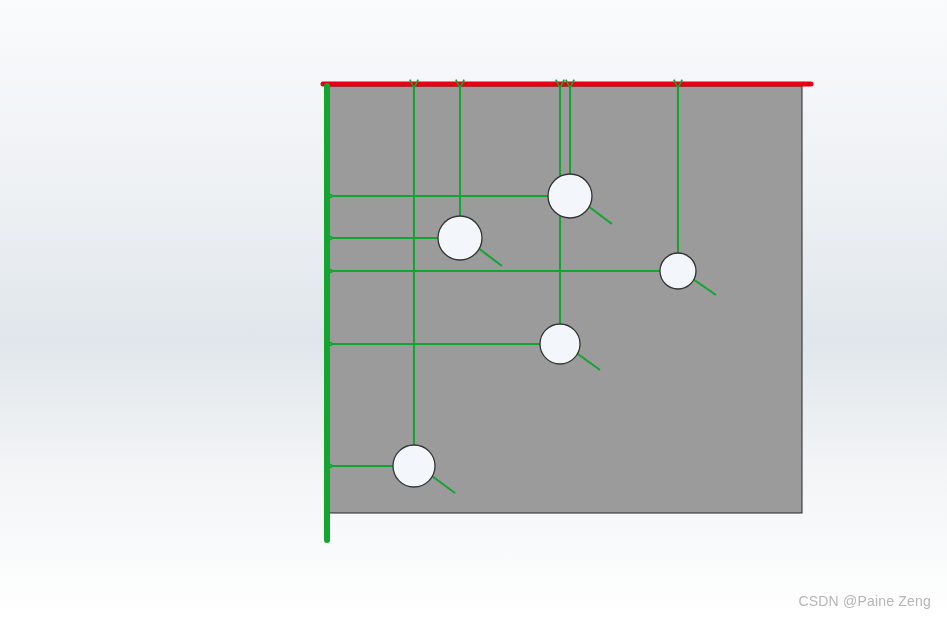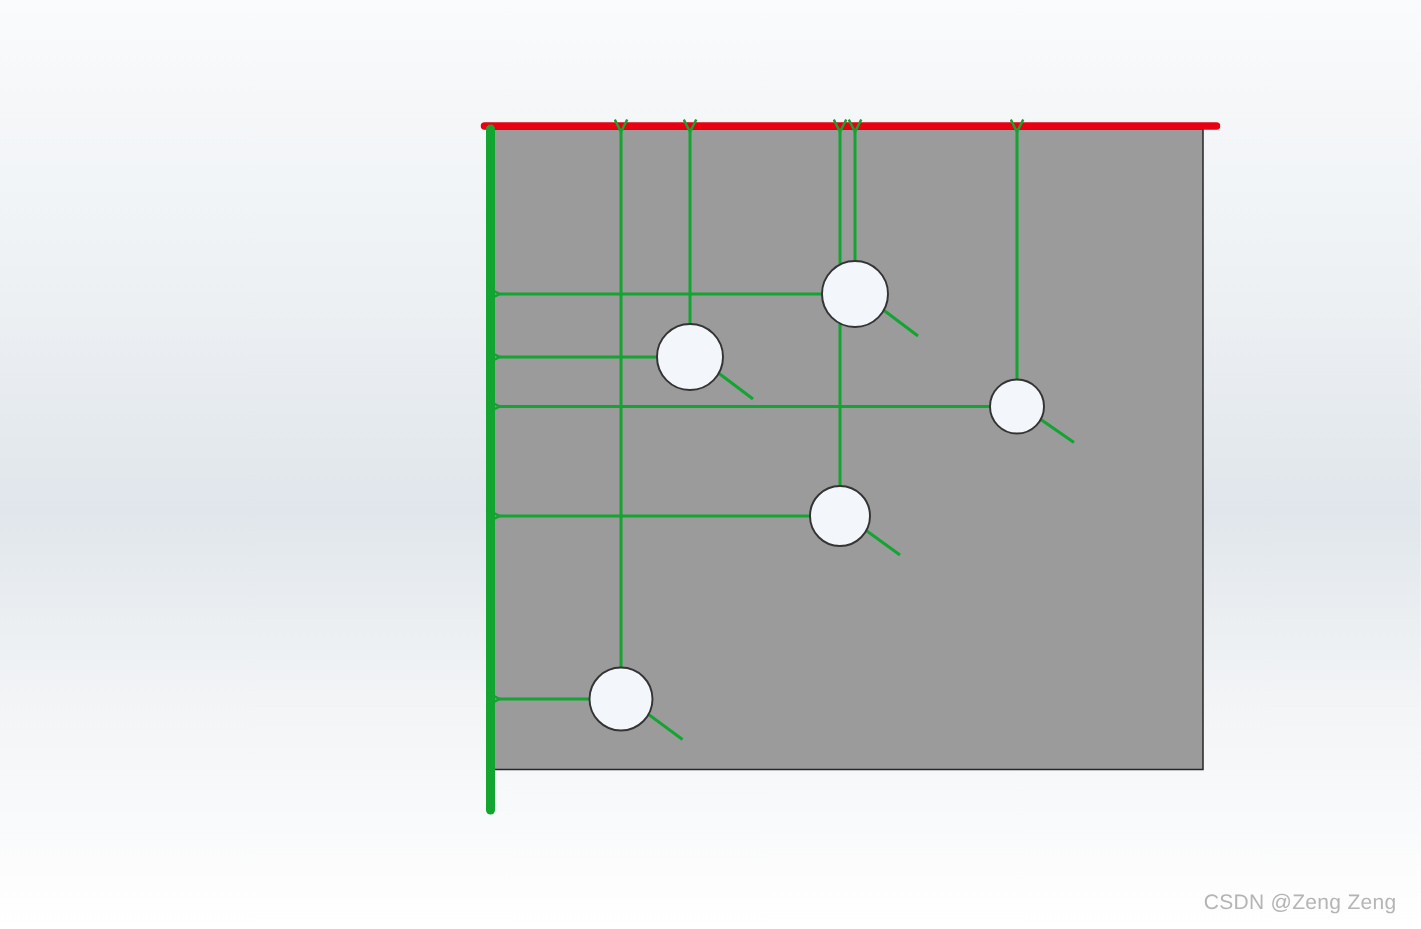--- a/index.html
+++ b/index.html
@@ -65,14 +65,14 @@
         <circle cx="570" cy="196" r="22" fill="#f3f6fa" stroke="#343434" stroke-width="1.3"></circle>
         <circle cx="460" cy="238" r="22" fill="#f3f6fa" stroke="#343434" stroke-width="1.3"></circle>
         <circle cx="678" cy="271" r="18" fill="#f3f6fa" stroke="#343434" stroke-width="1.3"></circle>
         <circle cx="560" cy="344" r="20" fill="#f3f6fa" stroke="#343434" stroke-width="1.3"></circle>
         <circle cx="414" cy="466" r="21" fill="#f3f6fa" stroke="#343434" stroke-width="1.3"></circle>
       </g>
     </svg>
 </div>
 
 <div class="watermark">
-  <span>CSDN @Zeng Zeng</span>
+  <span>CSDN @Paine Zeng</span>
 </div>
 
 </body></html>

